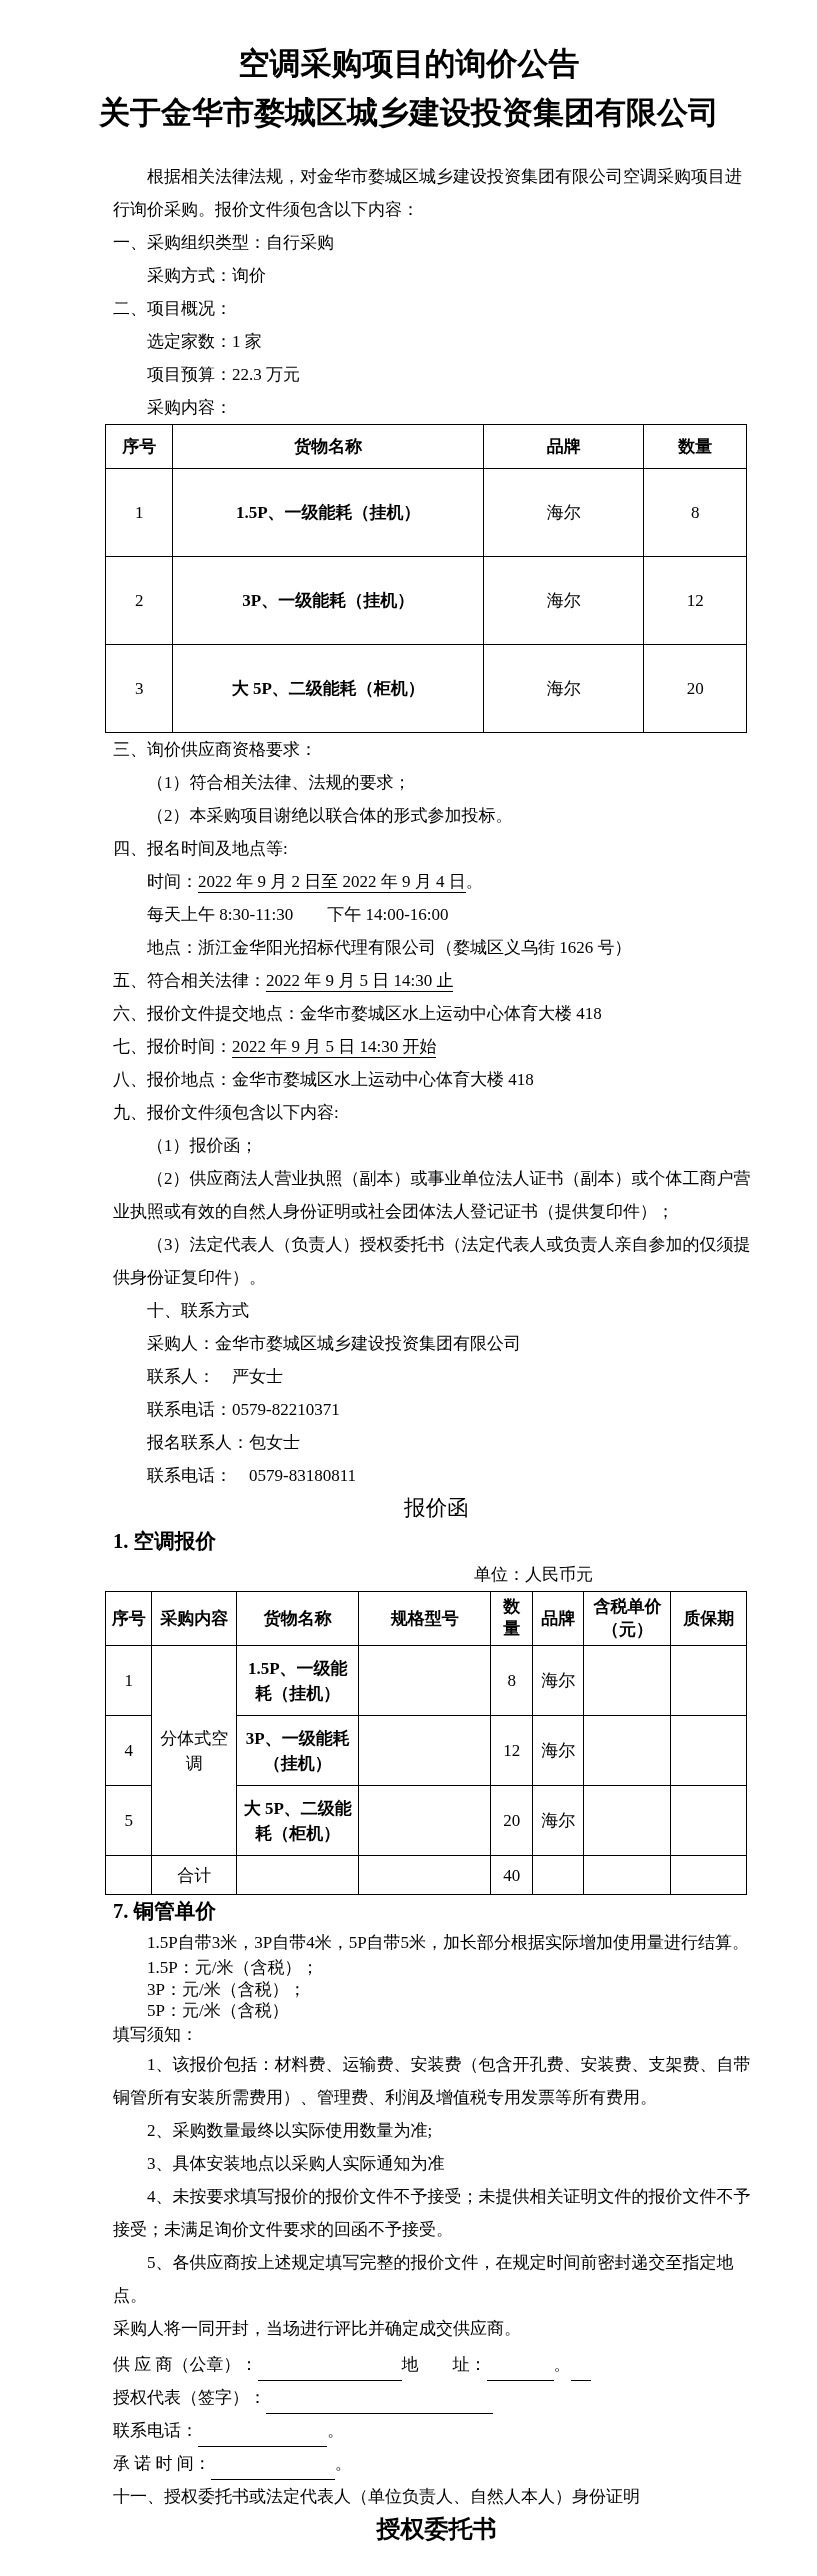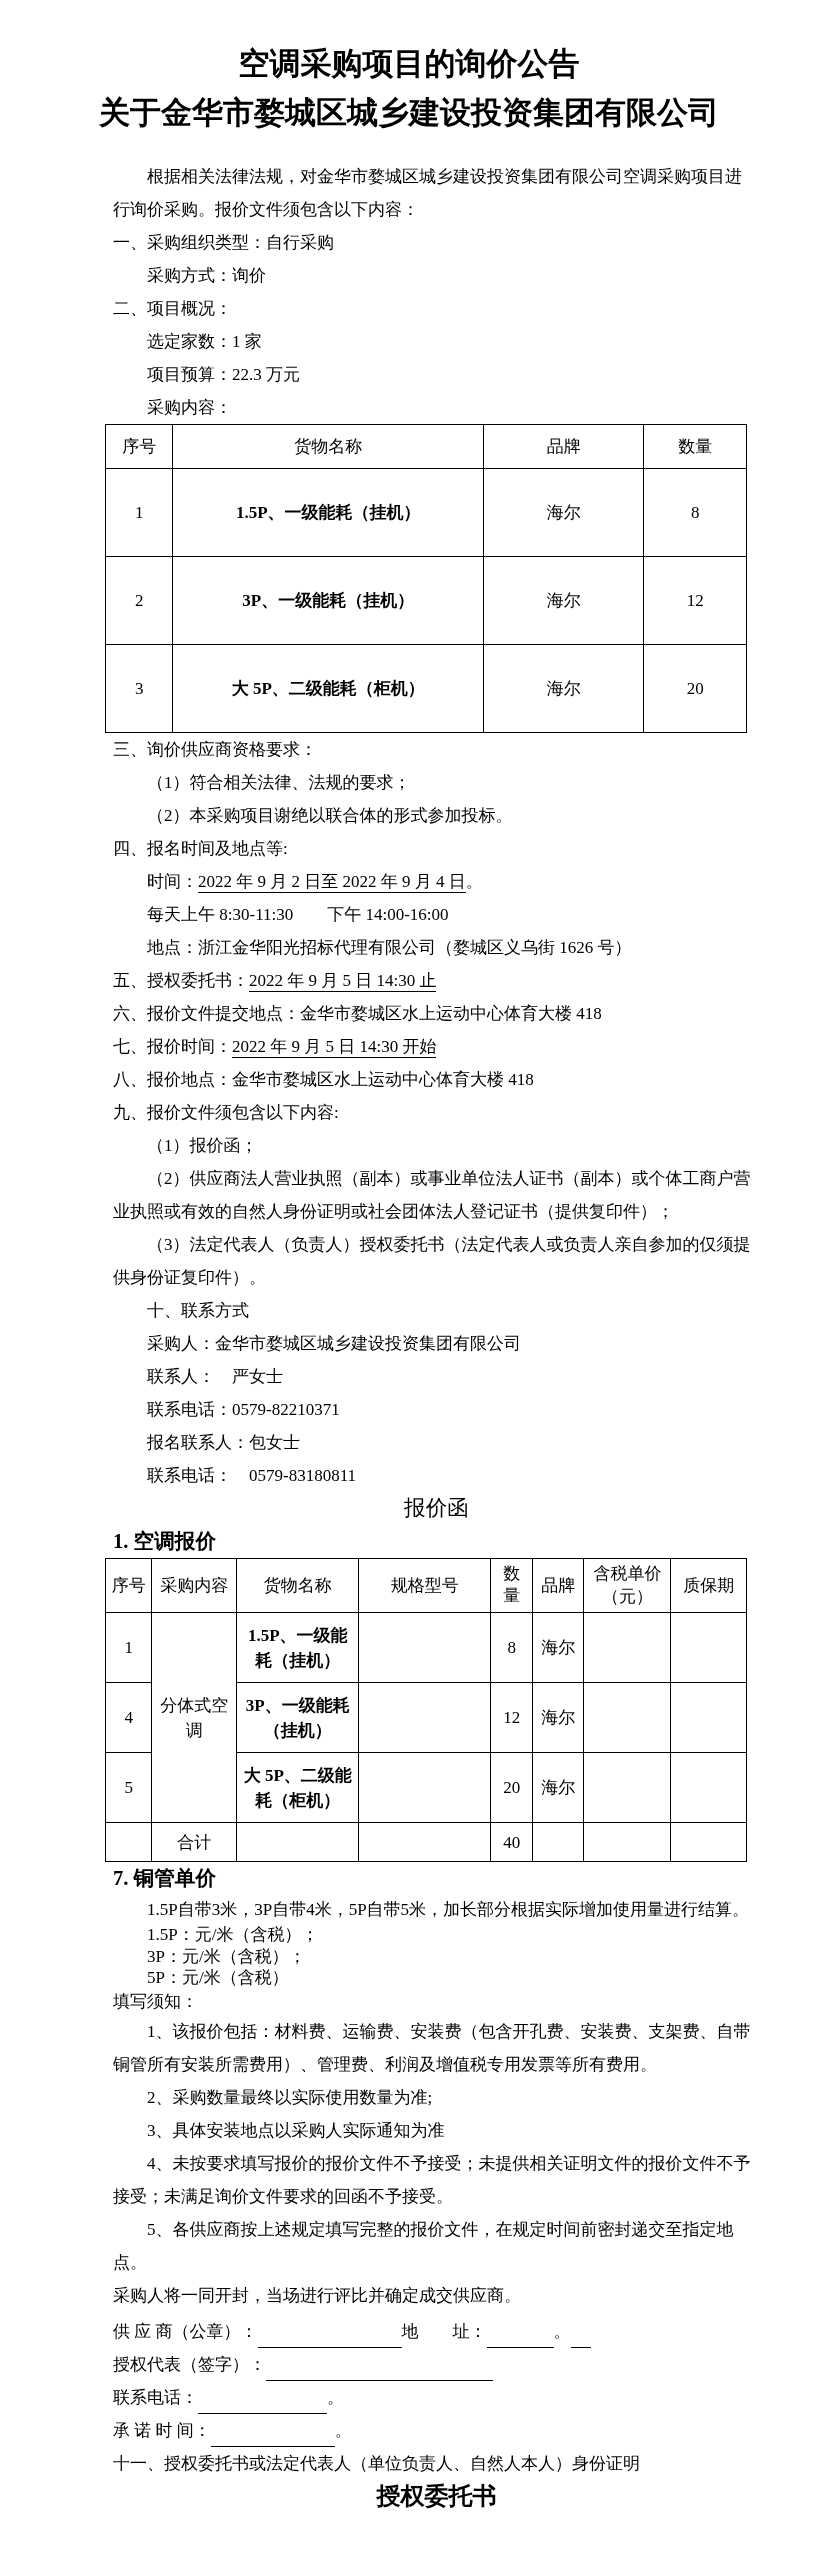--- a/index.html
+++ b/index.html
@@ -17,21 +17,21 @@
   .blank{display:inline-block;border-bottom:1.5px solid #000;height:18.5px;vertical-align:bottom;}
   .sig{margin-left:57px;}
   .mt20{margin-top:10.3px;}
   .quote-title{font-size:21.6px;line-height:33px;text-align:center;}
   .h-num{font-size:20.6px;font-weight:bold;line-height:31px;}
   .unit-note{line-height:23px;padding-left:361px;}
   .tight{line-height:21.6px !important;}
   .mid{line-height:29px !important;}
   table{border-collapse:collapse;width:641px;table-layout:fixed;margin-left:-7.7px;}
   th,td{border:1.5px solid #000;text-align:center;vertical-align:middle;font-size:17px;padding:1px 4.1px;line-height:25px;overflow:hidden;}
-  th{font-weight:normal;}
+  th{font-weight:bold;}
   .t1 thead tr{height:44px;}
   .t1 tbody tr{height:88px;}
   .t2 thead tr{height:54px;}
   .t2 tbody tr.datarow{height:70px;}
   .t2 tbody tr.totalrow{height:39px;}
   .bold-cell{font-weight:bold;}
   .vtext{display:inline-block;width:1.1em;word-break:break-all;line-height:1.35;}
   .wrap45{display:inline-block;width:4.6em;word-break:break-all;line-height:1.4;}
   .auth-title{font-size:24px;font-weight:bold;line-height:40px;text-align:center;margin-top:8.2px;}
 </style>
@@ -93,39 +93,40 @@
       </tbody>
     </table>
 
     <p class="b mt20">三、询价供应商资格要求：</p>
     <p class="ind">（1）符合相关法律、法规的要求；</p>
     <p class="ind">（2）本采购项目谢绝以联合体的形式参加投标。</p>
     <p class="b">四、报名时间及地点等:</p>
     <p class="ind"><span>时间：</span><span class="b u">2022 年 9 月 2 日至 2022 年 9 月 4 日</span><span>。</span></p>
     <p class="ind">每天上午 8:30-11:30　　下午 14:00-16:00</p>
     <p class="ind">地点：浙江金华阳光招标代理有限公司（婺城区义乌街 1626 号）</p>
-    <p><span class="b">五、授权委托书：</span><span class="b u">2022 年 9 月 5 日 14:30 止</span></p>
+    <p><span class="b">五、符合相关法律：</span><span class="b u">2022 年 9 月 5 日 14:30 止</span></p>
     <p class="b">六、报价文件提交地点：金华市婺城区水上运动中心体育大楼 418</p>
     <p><span class="b">七、报价时间：</span><span class="b u">2022 年 9 月 5 日 14:30 开始</span></p>
     <p class="b">八、报价地点：金华市婺城区水上运动中心体育大楼 418</p>
     <p class="b">九、报价文件须包含以下内容:</p>
     <p class="ind">（1）报价函；</p>
     <p class="ind">（2）供应商法人营业执照（副本）或事业单位法人证书（副本）或个体工商户营</p>
     <p>业执照或有效的自然人身份证明或社会团体法人登记证书（提供复印件）；</p>
     <p class="ind">（3）法定代表人（负责人）授权委托书（法定代表人或负责人亲自参加的仅须提</p>
     <p>供身份证复印件）。</p>
     <p class="b ind">十、联系方式</p>
     <p class="ind">采购人：金华市婺城区城乡建设投资集团有限公司</p>
     <p class="ind">联系人：　严女士</p>
     <p class="ind">联系电话：0579-82210371</p>
     <p class="ind">报名联系人：包女士</p>
     <p class="ind">联系电话：　0579-83180811</p>
 
     <p class="quote-title">报价函</p>
     <p class="h-num">1. 空调报价</p>
+    <p class="unit-note">单位：人民币元</p>
 
     <table class="t2">
       <colgroup>
           <col style="width:46px">
           <col style="width:85px">
           <col style="width:122px">
           <col style="width:132px">
           <col style="width:42px">
           <col style="width:51px">
           <col style="width:87px">

